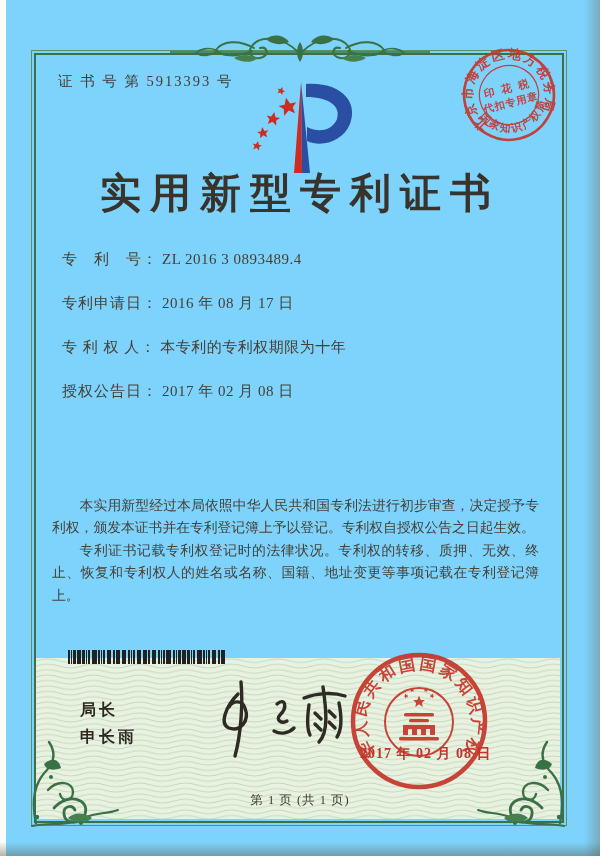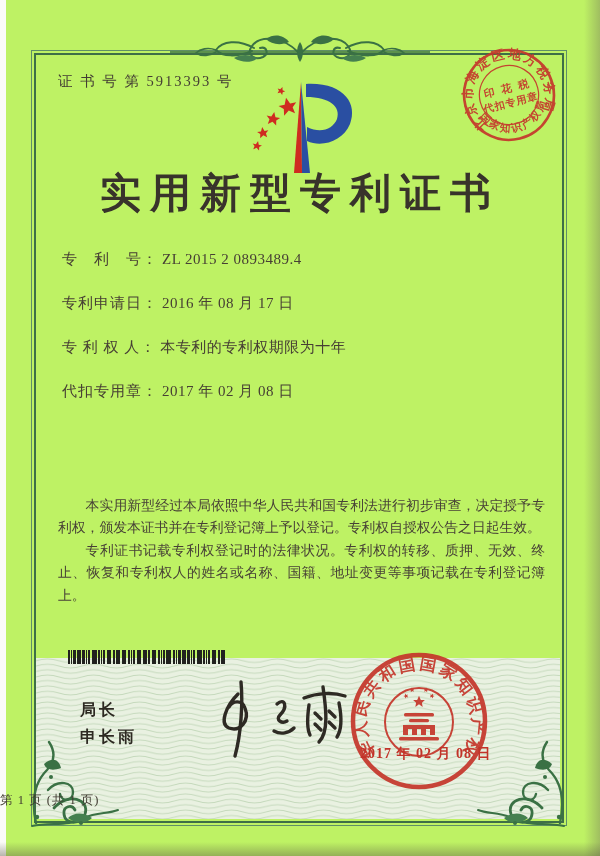--- a/index.html
+++ b/index.html
@@ -1,50 +1,50 @@
 <!DOCTYPE html>
 <html><head>
 <meta charset="utf-8">
 <style>
   html,body{margin:0;padding:0;}
   body{width:600px;height:856px;overflow:hidden;font-family:"Liberation Serif",serif;}
-  #page{position:relative;width:600px;height:856px;background:#bef264;}
+  #page{position:relative;width:600px;height:856px;background:#7dd3fc;}
   .left-sliver{position:absolute;left:0;top:0;width:6px;height:100%;background:#fbfbf7;}
   .shadow-right{position:absolute;right:0;top:0;width:16px;height:100%;
     background:linear-gradient(90deg,rgba(0,0,0,0),rgba(110,105,90,.38));}
   .shadow-bottom{position:absolute;left:0;bottom:0;width:100%;height:14px;
     background:linear-gradient(180deg,rgba(0,0,0,0),rgba(90,85,70,.42));}
   .frame-outer{position:absolute;left:31px;top:50px;width:534px;height:774px;
     border:1px solid #5f8f66;}
   .frame-inner{position:absolute;left:2px;top:2px;right:2px;bottom:2px;border:2px solid #3e6f47;}
   .green-zone{position:absolute;left:36px;top:658px;width:524px;height:161px;}
   .cert-no{position:absolute;left:58px;top:72px;font-size:14.5px;letter-spacing:2px;color:#433d33;}
   .logo{position:absolute;left:232px;top:78px;width:140px;height:100px;}
   .title{position:absolute;left:0;top:166px;width:100%;text-align:center;
     font-size:41px;font-weight:bold;letter-spacing:9px;color:#38332b;}
   .fields{position:absolute;left:62px;top:250px;display:flex;flex-direction:column;gap:25px;}
   .field-row{font-size:15px;line-height:19px;color:#46403576;}
   .field-row{color:#474034;}
   .flabel{letter-spacing:1px;margin-right:4px;}
   .fvalue{letter-spacing:.5px;}
-  .paras{position:absolute;left:58px;top:495px;width:487px;color:#474136;}
+  .paras{position:absolute;left:52px;top:495px;width:487px;color:#474136;}
   .paras p{margin:0;font-size:13.8px;line-height:22.4px;text-indent:2em;text-align:justify;}
   .barcode{position:absolute;left:68px;top:650px;width:158px;height:14px;z-index:4;
     background:
       repeating-linear-gradient(90deg,#21211f 0 2px,rgba(0,0,0,0) 2px 5px),
       repeating-linear-gradient(90deg,#21211f 0 1px,rgba(0,0,0,0) 1px 7px),
       repeating-linear-gradient(90deg,#21211f 0 1px,rgba(0,0,0,0) 1px 3px);}
   .director{position:absolute;left:80px;top:696px;z-index:4;
     font-family:"Liberation Sans",sans-serif;font-weight:bold;font-size:16px;
     line-height:27px;letter-spacing:3px;color:#2d2922;}
   .signature{position:absolute;left:205px;top:674px;width:150px;height:94px;z-index:5;}
   .seal{position:absolute;left:348px;top:650px;width:142px;height:142px;z-index:5;opacity:.93;}
   .seal-date{position:absolute;left:360px;top:745px;z-index:6;font-size:14px;
     letter-spacing:1px;color:#c23329;font-weight:bold;}
-  .footer{position:absolute;left:0;top:792px;width:100%;z-index:4;
+  .footer{position:absolute;left:0;top:792px;width:100%;text-align:center;z-index:4;
     font-size:12.5px;letter-spacing:1px;color:#3f3930;}
   .tax-stamp{position:absolute;left:458px;top:44px;width:102px;height:102px;z-index:6;
     transform:rotate(-14deg);opacity:.92;}
   .ornament-top{position:absolute;left:170px;top:27px;width:260px;height:44px;z-index:3;}
   .flourish-bl{position:absolute;left:24px;top:730px;width:112px;height:106px;z-index:3;}
   .flourish-br{position:absolute;left:460px;top:730px;width:112px;height:106px;z-index:3;
     transform:scaleX(-1);}
 </style>
 </head>
 <body>
@@ -126,30 +126,30 @@
       <use href="#starL" transform="translate(31,55) scale(0.60) rotate(-8)"></use>
       <use href="#starL" transform="translate(25,68) scale(0.50) rotate(12)"></use>
       <use href="#starL" transform="translate(49,13) scale(0.42) rotate(20)"></use>
     </g>
   </svg>
 
   <div class="title">实用新型专利证书</div>
 
   <div class="fields">
     <div class="field-row">
-      <span class="flabel">专　利　号：</span><span class="fvalue">ZL 2015 2 0893489.4</span>
+      <span class="flabel">专　利　号：</span><span class="fvalue">ZL 2016 3 0893489.4</span>
     </div>
     <div class="field-row">
       <span class="flabel">专利申请日：</span><span class="fvalue">2016 年 08 月 17 日</span>
     </div>
     <div class="field-row">
       <span class="flabel">专 利 权 人：</span><span class="fvalue">本专利的专利权期限为十年</span>
     </div>
     <div class="field-row">
-      <span class="flabel">代扣专用章：</span><span class="fvalue">2017 年 02 月 08 日</span>
+      <span class="flabel">授权公告日：</span><span class="fvalue">2017 年 02 月 08 日</span>
     </div>
   </div>
 
   <div class="paras">
     <p>本实用新型经过本局依照中华人民共和国专利法进行初步审查，决定授予专利权，颁发本证书并在专利登记簿上予以登记。专利权自授权公告之日起生效。</p>
     <p>专利证书记载专利权登记时的法律状况。专利权的转移、质押、无效、终止、恢复和专利权人的姓名或名称、国籍、地址变更等事项记载在专利登记簿上。</p>
   </div>
 
   <div class="barcode"></div>
 

